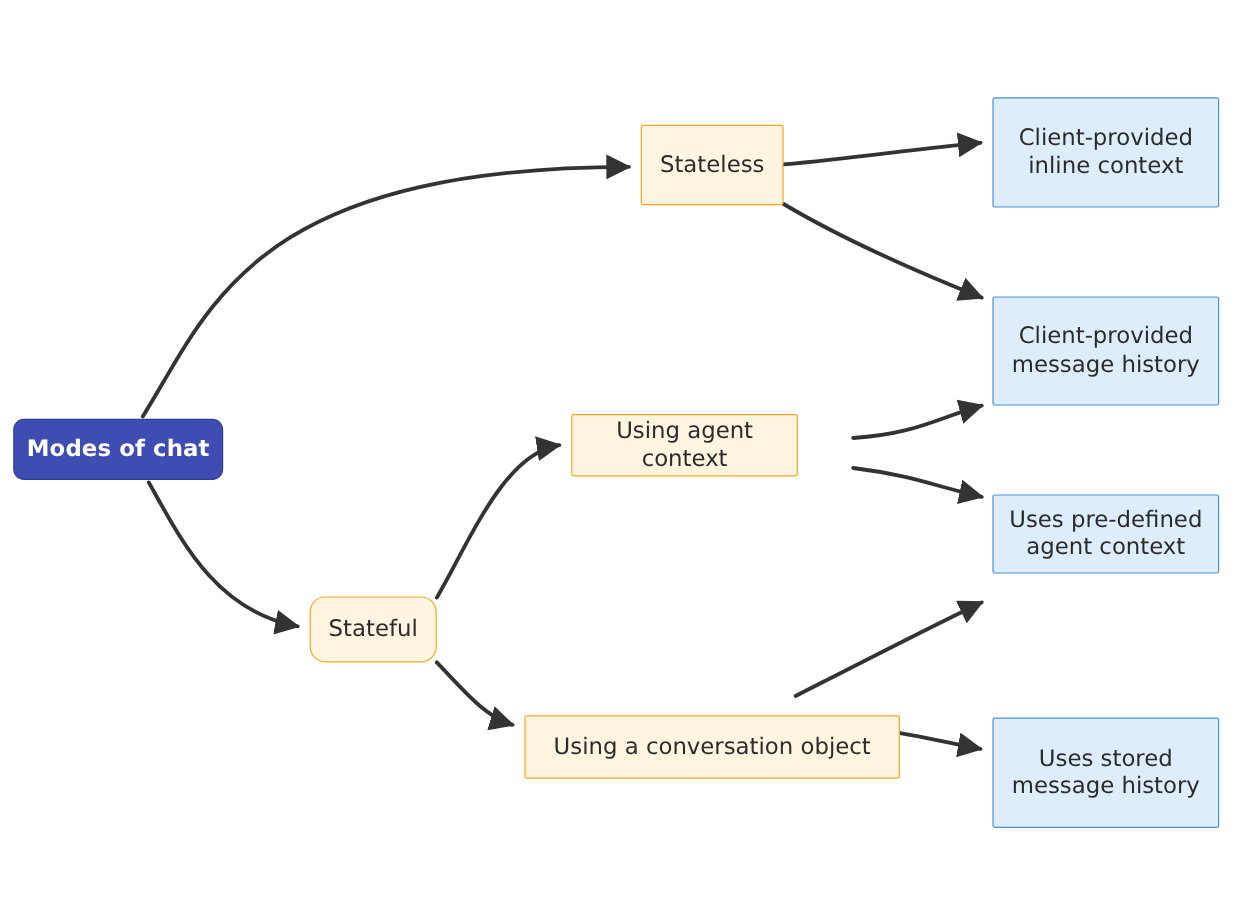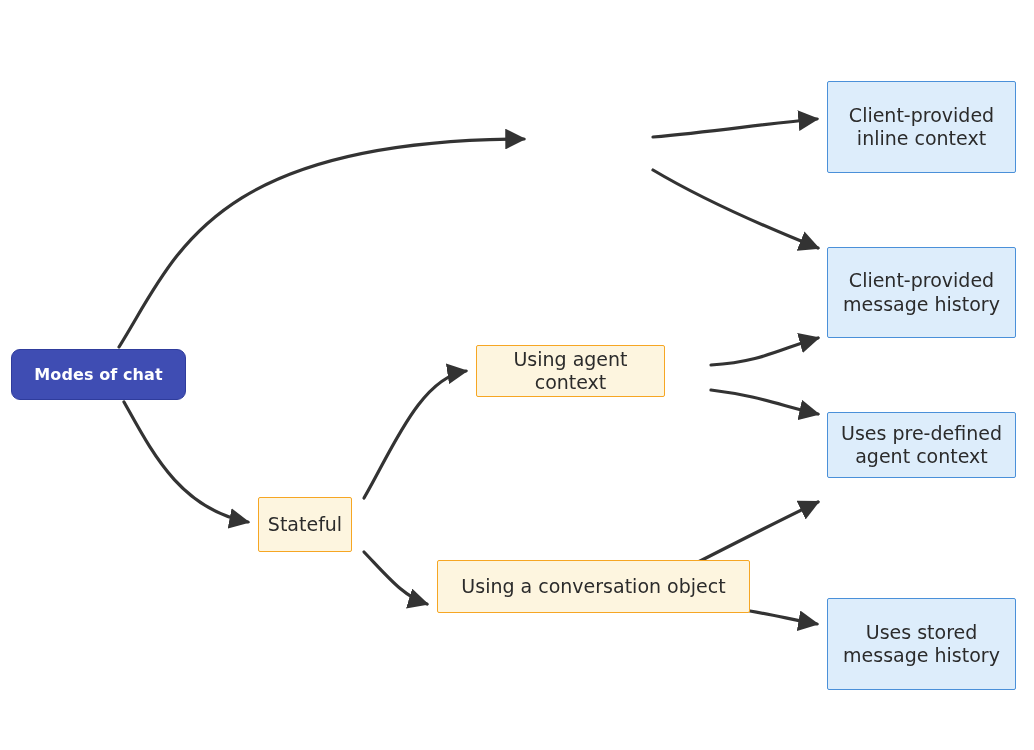--- a/index.html
+++ b/index.html
@@ -36,21 +36,21 @@
     line-height: 1.22;
     white-space: pre-line;
     z-index: 2;
   }
   .node-root {
     background: #3f4db3;
     border: 1px solid #2f3c9c;
     border-radius: 9px;
     color: #ffffff;
     font-weight: bold;
-    font-size: 16px;
+    font-size: 19px;
     letter-spacing: 0.1px;
   }
   .node-mid {
     background: #fdf5df;
     border: 1.6px solid #f6a623;
     border-radius: 2px;
     color: #2b2b2b;
     font-size: 19px;
   }
   .node-leaf {
@@ -94,30 +94,33 @@
       <path d="M 663,580 C 710,556 772,524 818,502" marker-end="url(#arrow)"></path>
 
       <path d="M 750,611 C 774,615 794,620 817,624" marker-end="url(#arrow)"></path>
     </g>
   </svg>
 
   <div class="node node-root" style="left:11px; top:349px; width:175px; height:51px;">
     <span>Modes of chat</span>
   </div>
 
+  <div class="node node-mid" style="left:534px; top:104px; width:119px; height:67px;">
+    <span>Stateless</span>
+  </div>
 
-  <div class="node node-mid" style="left:258px; top:497px; width:94px; height:55px;">
+  <div class="node node-mid" style="left:258px; top:497px; width:106px; height:55px;border-radius:13px;">
     <span>Stateful</span>
   </div>
 
   <div class="node node-mid" style="left:476px; top:345px; width:189px; height:52px;">
     <span>Using agent context</span>
   </div>
 
-  <div class="node node-mid" style="left:437px; top:560px; width:313px; height:53px;">
+  <div class="node node-mid" style="left:437px; top:596px; width:313px; height:53px;">
     <span>Using a conversation object</span>
   </div>
 
   <div class="node node-leaf" style="left:827px; top:81px; width:189px; height:92px;">
     <span>Client-provided
 inline context</span>
   </div>
 
   <div class="node node-leaf" style="left:827px; top:247px; width:189px; height:91px;">
     <span>Client-provided

